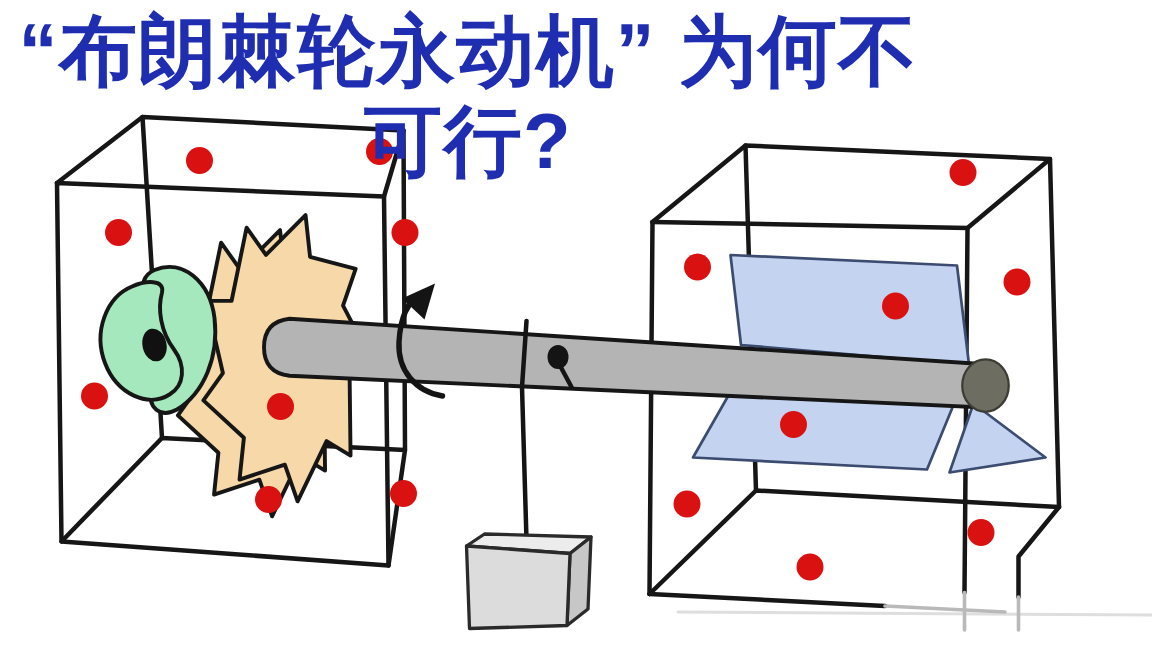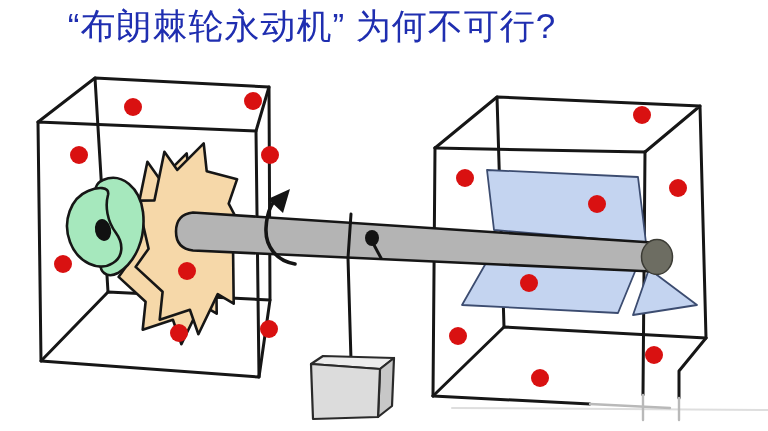--- a/index.html
+++ b/index.html
@@ -1,20 +1,20 @@
 <!DOCTYPE html>
 <html style="--title-color: #1f2eb0; --ink: #161616; --mol: #d91111; --ratchet: #f6d8a9; --pawl: #a6e8bd; --shaft: #b4b4b4; --cap: #6d6d62; --vane: #c4d4f0; --vane-edge: #3c4c70; --wfront: #dcdcdc; --wtop: #ececec; --wside: #c7c7c7;"><head>
 <meta charset="utf-8">
 <style>
   html,body{margin:0;padding:0;background:#fff;}
   body{width:768px;height:431px;position:relative;overflow:hidden;
        font-family:"Liberation Sans","DejaVu Sans",sans-serif;}
   #stage{position:absolute;inset:0;}
   #title{position:absolute;top:6px;left:0;width:624px;text-align:center;
-         font-size:35px;font-weight:normal;letter-spacing:1px;line-height:1.15;
+         font-size:52px;font-weight:bold;letter-spacing:1px;line-height:1.15;
          color:var(--title-color,#1f2eb0);user-select:none;}
   svg{position:absolute;left:0;top:0;}
   .ink{stroke:var(--ink,#161616);stroke-width:3;fill:none;
        stroke-linecap:round;stroke-linejoin:round;}
   .fade1{stroke:#b9b9b9;stroke-width:2.4;fill:none;stroke-linecap:round;}
   .fade2{stroke:#dedede;stroke-width:2;fill:none;stroke-linecap:round;}
   .ratchet{fill:var(--ratchet,#f6d8a9);stroke:var(--ink,#161616);
            stroke-width:2.6;stroke-linejoin:round;}
   .pawl{fill:var(--pawl,#a6e8bd);stroke:var(--ink,#161616);
         stroke-width:2.6;stroke-linejoin:round;}

